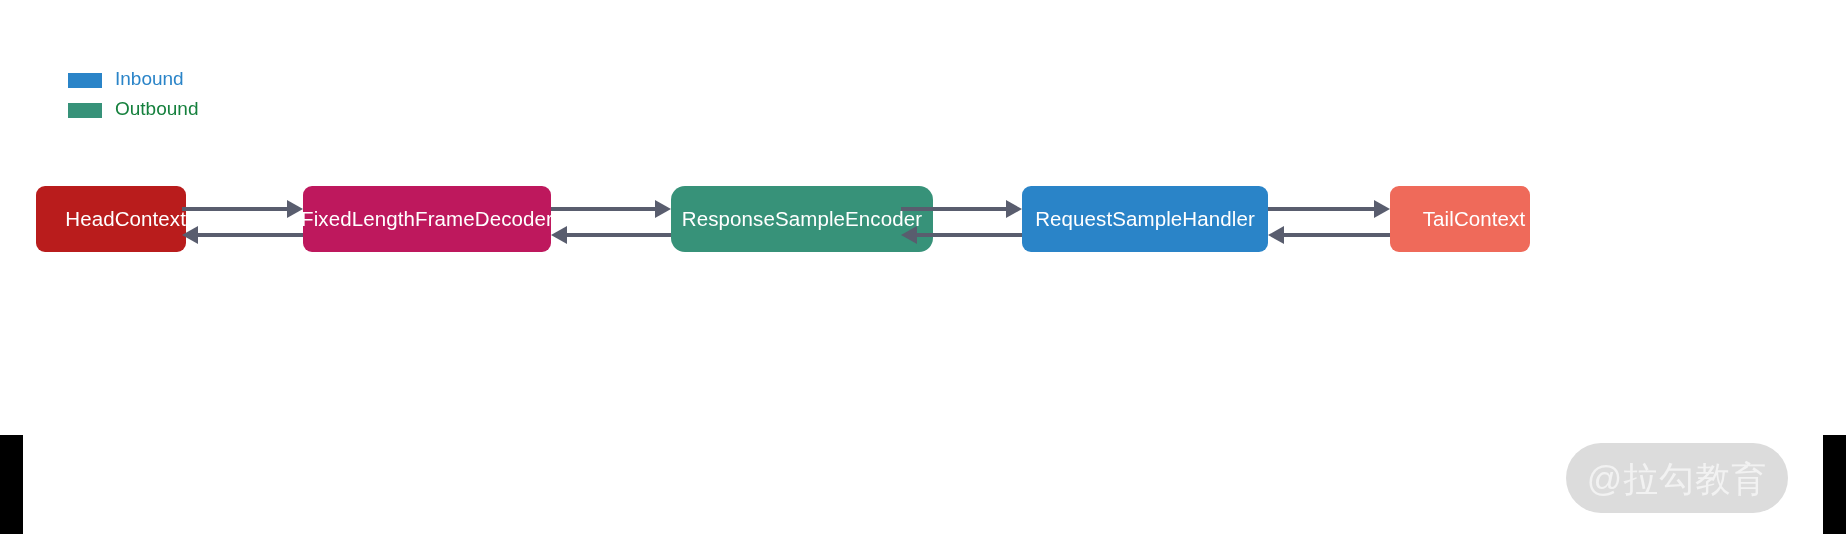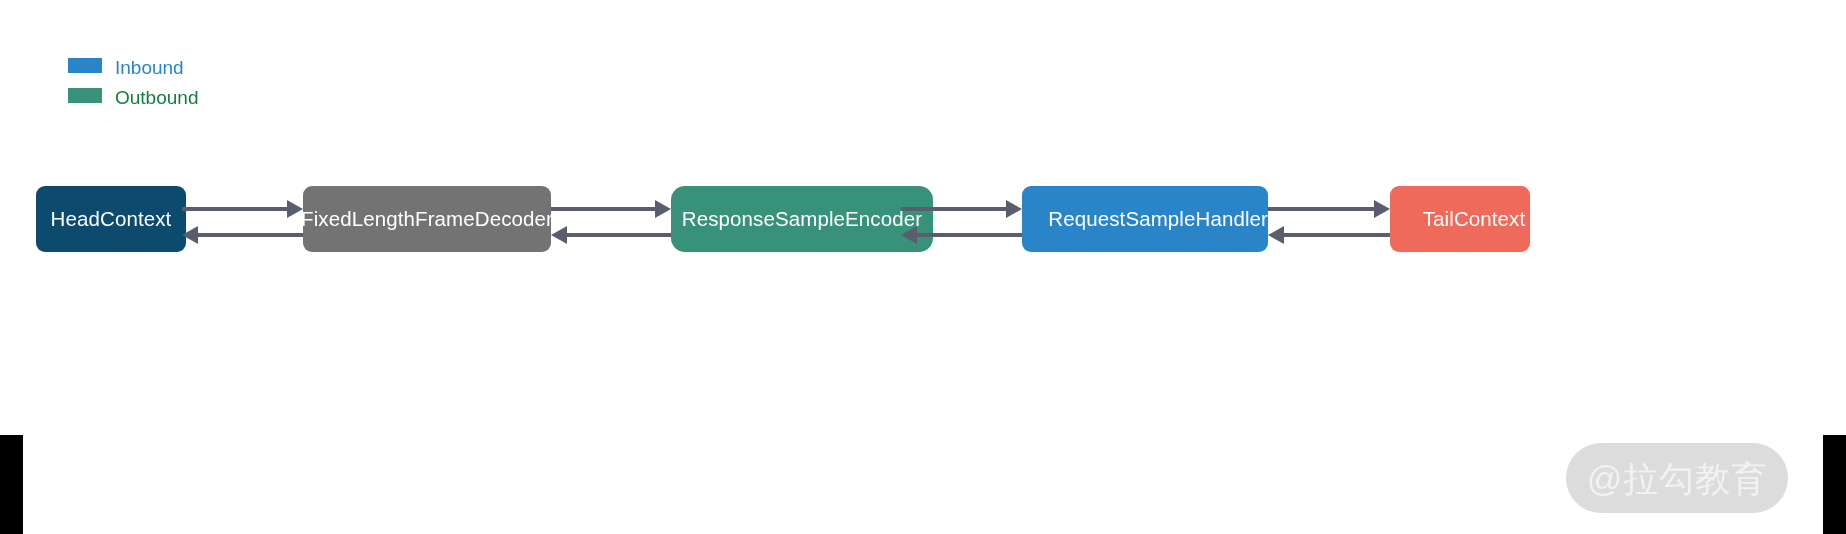--- a/index.html
+++ b/index.html
@@ -19,21 +19,21 @@
   }
 
   
   #legend {
     position: absolute;
     left: 68px;
     top: 58px;
   }
   .legend-row {
     display: flex;
-    align-items: flex-start;
+    align-items: flex-end;
     height: 30px;
   }
   .legend-swatch {
     width: 34px;
     height: 15px;
     flex: 0 0 auto;
   }
   .legend-label {
     margin-left: 13px;
     font-size: 19px;
@@ -126,32 +126,32 @@
       <span class="legend-label" style="color: rgb(42, 132, 200);">Inbound</span>
     </div>
     <div class="legend-row">
       <span class="legend-swatch" style="background: rgb(55, 146, 121);"></span>
       <span class="legend-label" style="color: #15803d;">Outbound</span>
     </div>
   </div>
 
   <div id="pipeline">
 
-    <div class="node" style="left: 36px; width: 150px; background: #0c4a6e;">
+    <div class="node" style="left: 36px; width: 150px; background: #b91c1c; justify-content: flex-end;">
       <span class="node-label">HeadContext</span>
     </div>
 
     <div class="conn" style="left:182px; width:121px;">
       <div class="arrow-line" style="left: 0px; top: 21px; width: 105px; background: rgb(89, 93, 110);"></div>
       <div class="arrow-head right" style="left: 105px; top: 14px; border-left-color: rgb(89, 93, 110);"></div>
       <div class="arrow-line" style="left: 16px; top: 47px; width: 105px; background: rgb(89, 93, 110);"></div>
       <div class="arrow-head left" style="left: 0px; top: 40px; border-right-color: rgb(89, 93, 110);"></div>
     </div>
 
-    <div class="node" style="left: 303px; width: 248px; background: #737373;">
+    <div class="node" style="left: 303px; width: 248px; background: #be185d;">
       <span class="node-label">FixedLengthFrameDecoder</span>
     </div>
 
     <div class="conn" style="left:551px; width:120px;">
       <div class="arrow-line" style="left: 0px; top: 21px; width: 104px; background: rgb(89, 93, 110);"></div>
       <div class="arrow-head right" style="left: 104px; top: 14px; border-left-color: rgb(89, 93, 110);"></div>
       <div class="arrow-line" style="left: 16px; top: 47px; width: 104px; background: rgb(89, 93, 110);"></div>
       <div class="arrow-head left" style="left: 0px; top: 40px; border-right-color: rgb(89, 93, 110);"></div>
     </div>
 
@@ -159,21 +159,21 @@
       <span class="node-label">ResponseSampleEncoder</span>
     </div>
 
     <div class="conn" style="left:901px; width:121px;">
       <div class="arrow-line" style="left: 0px; top: 21px; width: 105px; background: rgb(89, 93, 110);"></div>
       <div class="arrow-head right" style="left: 105px; top: 14px; border-left-color: rgb(89, 93, 110);"></div>
       <div class="arrow-line" style="left: 16px; top: 47px; width: 105px; background: rgb(89, 93, 110);"></div>
       <div class="arrow-head left" style="left: 0px; top: 40px; border-right-color: rgb(89, 93, 110);"></div>
     </div>
 
-    <div class="node" style="left: 1022px; width: 246px; background: rgb(42, 132, 200); justify-content: flex-end;">
+    <div class="node" style="left: 1022px; width: 246px; background: rgb(42, 132, 200);">
       <span class="node-label">RequestSampleHandler</span>
     </div>
 
     <div class="conn" style="left:1268px; width:122px;">
       <div class="arrow-line" style="left: 0px; top: 21px; width: 106px; background: rgb(89, 93, 110);"></div>
       <div class="arrow-head right" style="left: 106px; top: 14px; border-left-color: rgb(89, 93, 110);"></div>
       <div class="arrow-line" style="left: 16px; top: 47px; width: 106px; background: rgb(89, 93, 110);"></div>
       <div class="arrow-head left" style="left: 0px; top: 40px; border-right-color: rgb(89, 93, 110);"></div>
     </div>
 

